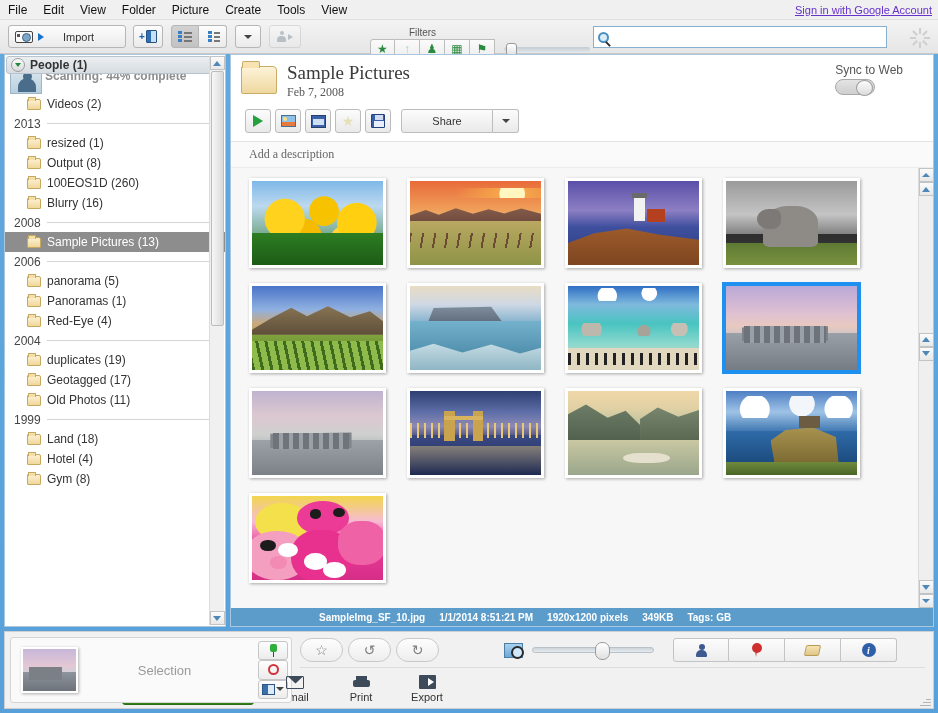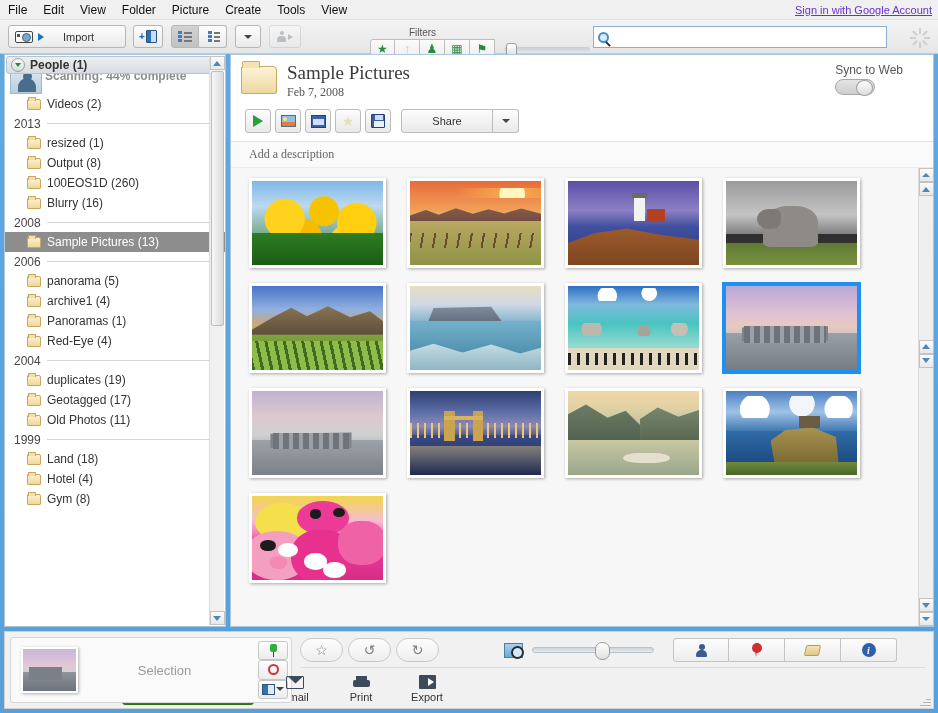--- a/index.html
+++ b/index.html
@@ -476,24 +476,20 @@
             <div class="year-row">
               <span>2006</span>
               <span class="ln"></span>
             </div>
             <div class="fl-item">
               <span class="folder-ic"></span>
               <span>panorama (5)</span>
             </div>
             <div class="fl-item">
               <span class="folder-ic"></span>
-              <span>archive1 (4)</span>
-            </div>
-            <div class="fl-item">
-              <span class="folder-ic"></span>
               <span>Panoramas (1)</span>
             </div>
             <div class="fl-item">
               <span class="folder-ic"></span>
               <span>Red-Eye (4)</span>
             </div>
             <div class="year-row">
               <span>2004</span>
               <span class="ln"></span>
             </div>
@@ -723,20 +719,27 @@
           <div style="flex:1.6"></div>
           <div class="sb-arrow">
               <i class="ar-d"></i>
             </div>
           <div class="sb-arrow">
               <i class="ar-d" style="border-top-width:4px"></i>
             </div>
         </div>
       </div>
 
+      <div class="statusbar">
+        <span>SampleImg_SF_10.jpg</span>
+        <span>1/1/2014 8:51:21 PM</span>
+        <span>1920x1200 pixels</span>
+        <span>349KB</span>
+        <span>Tags: GB</span>
+      </div>
     </div>
   </div>
 
   <div class="bottom">
     <div class="bottom-inner">
       <div class="tray">
         <div class="tray-thumb">
           <div class="ph" style="background:linear-gradient(#c8b7da 0%,#e3c8d4 40%,#cfd2da 60%,#9aa2ad 100%);"></div>
           <div class="ph" style="top:55%;background:linear-gradient(#8e949d,#6e737b);"></div>
           <div class="ph" style="left:12%;top:42%;width:62%;height:32%;background:#7b7f86;"></div>

